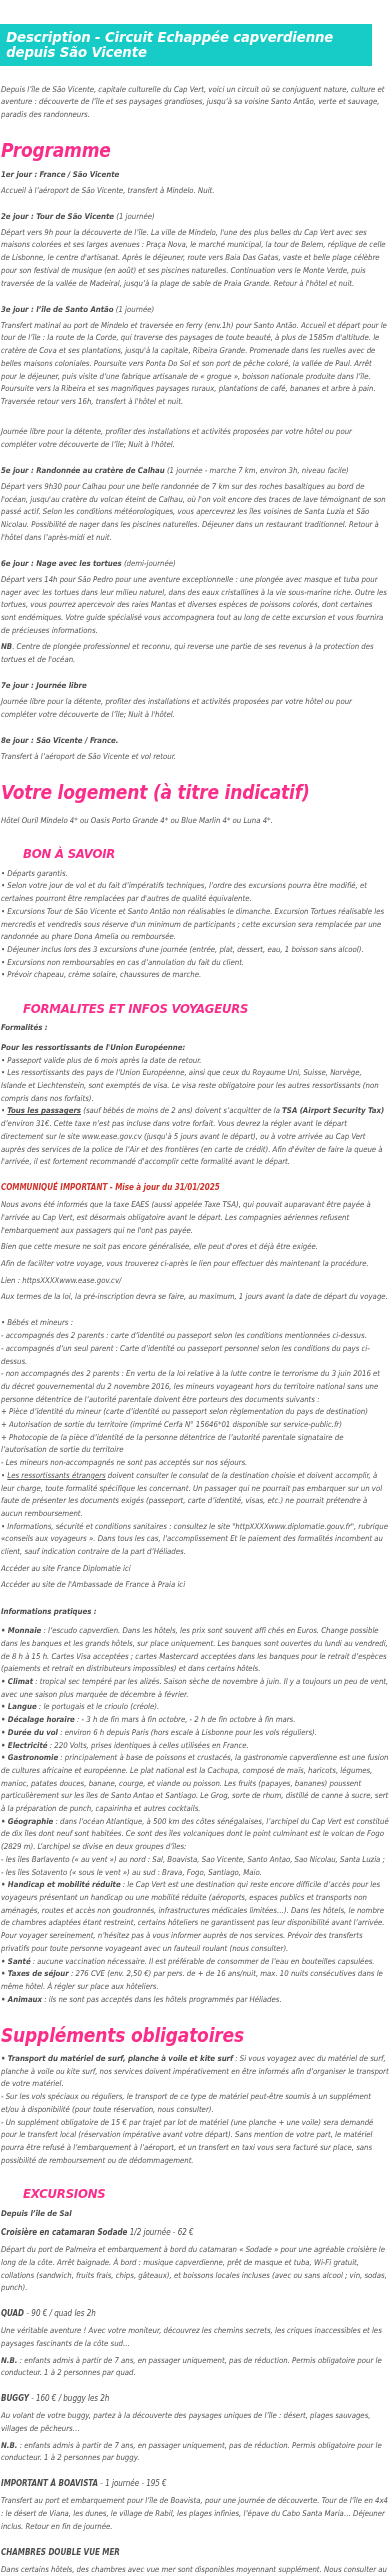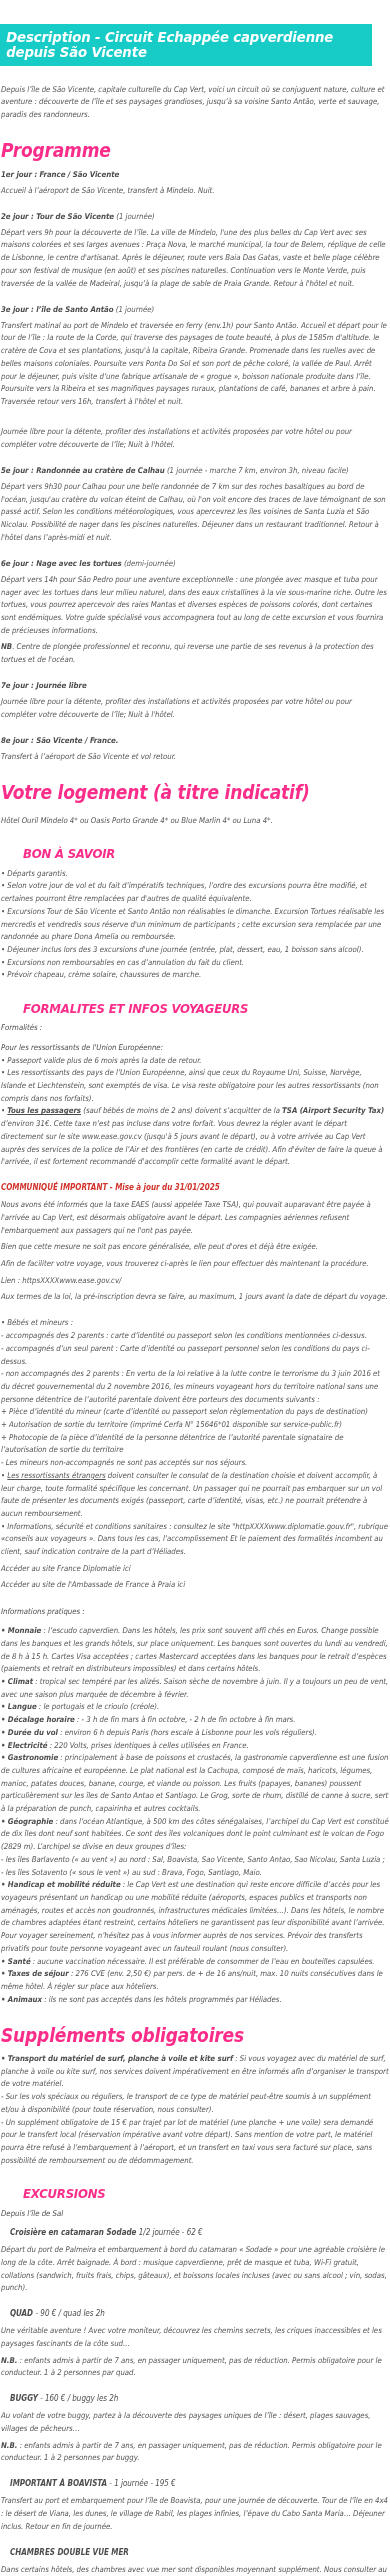--- a/index.html
+++ b/index.html
@@ -61,21 +61,21 @@
     font-weight:bold;
     font-size:7.8px;
     line-height:1.55;
     color:#4d4d4d;
     margin:0;
   }
   .day-title .norm{font-weight:normal;color:#5a5a5a;}
 
   .sub-bold{
     font-style:italic;
-    font-weight:normal;
+    font-weight:bold;
     font-size:7.8px;
     line-height:1.6;
     color:#4d4d4d;
     margin:0;
   }
 
   .red-head{
     color:#d1332b;
     font-style:italic;
     font-weight:bold;
@@ -93,21 +93,20 @@
     line-height:1.63;
     color:#555555;
     margin:0;
   }
   .excursion-title{
     font-style:italic;
     font-size:8px;
     line-height:1.6;
     color:#4d4d4d;
     margin:0;
-    padding-left:9px;
   }
   .excursion-title .nm{font-weight:bold;}
   .excursion-title .pr{font-weight:normal;}
 </style>
 </head>
 <body>
 
 <div class="page">
 
   <div class="spacer-top"></div>

